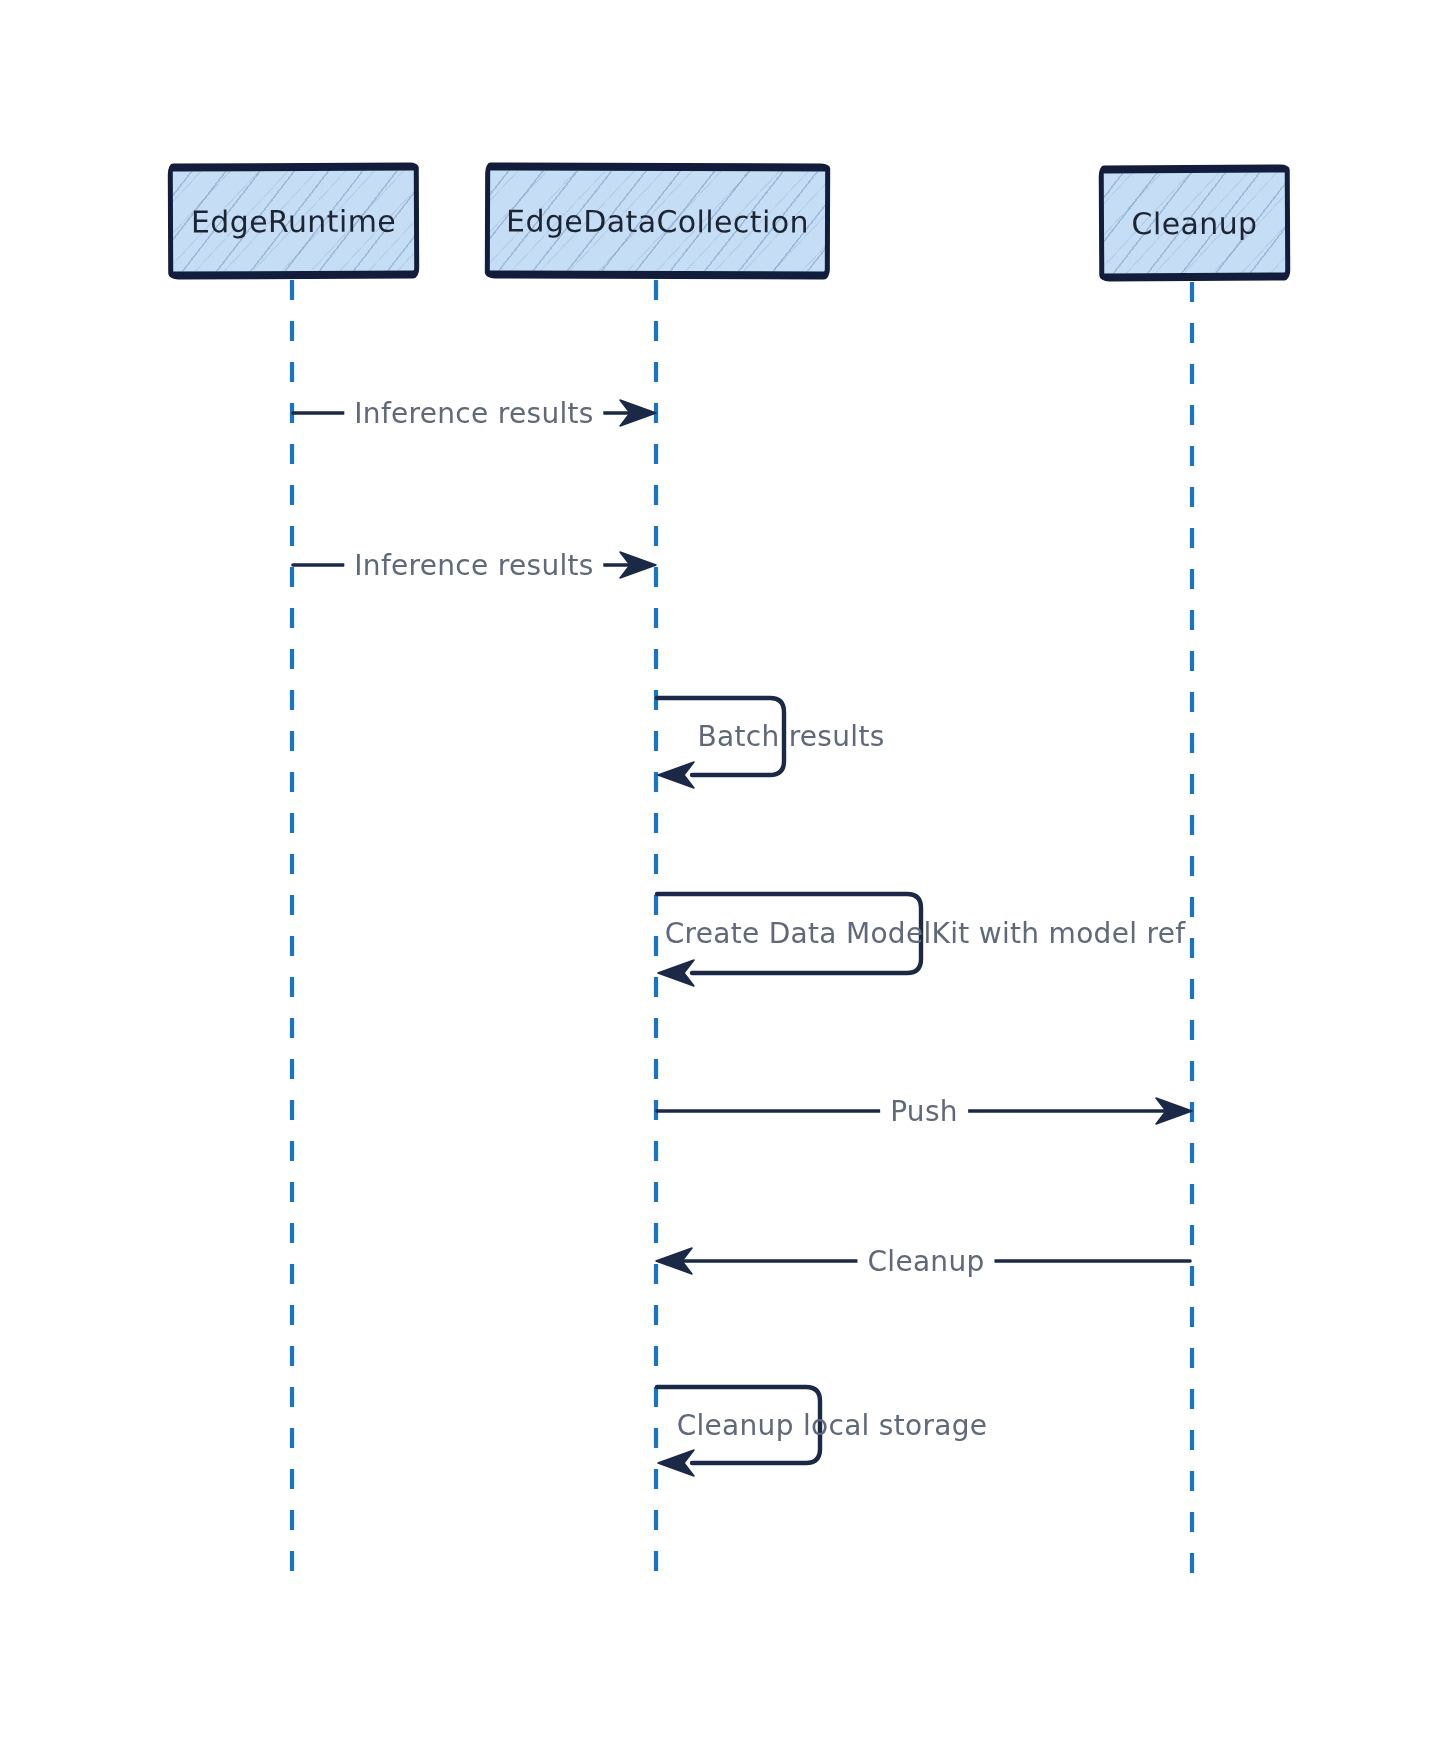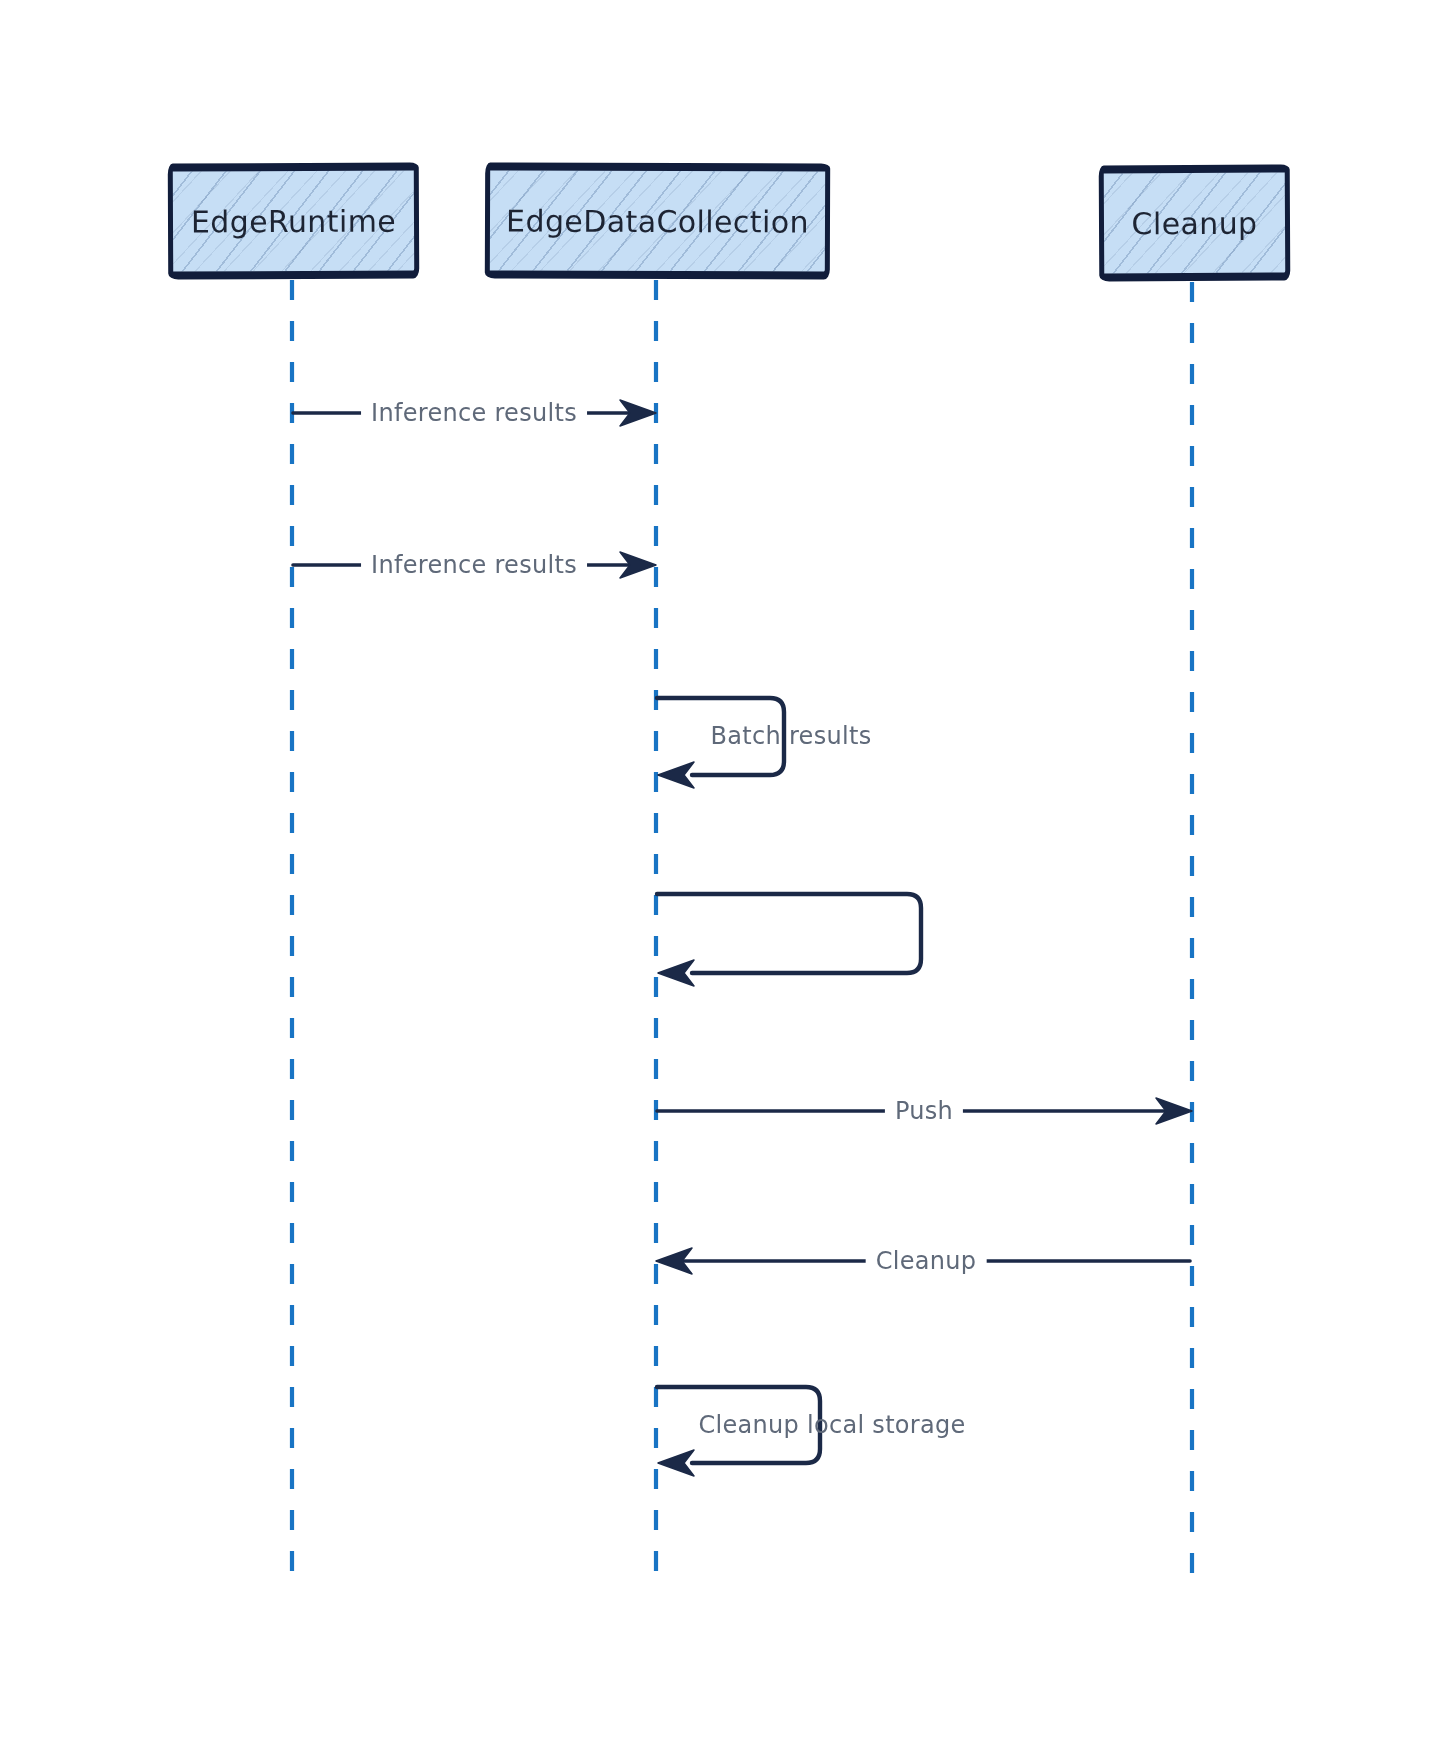--- a/index.html
+++ b/index.html
@@ -61,21 +61,21 @@
     letter-spacing: 0.4px;
     color: var(--actor-text);
   }
   .actor-er  { left: 168px;  top: 163px; width: 251px; transform: rotate(-0.25deg); }
   .actor-edc { left: 485px;  top: 163px; width: 345px; transform: rotate(0.2deg); }
   .actor-reg { left: 1099px; top: 165px; width: 191px; transform: rotate(-0.3deg); }
 
   .msg-label {
     position: absolute;
     transform: translate(-50%, -50%);
-    font-size: 24px;
+    font-size: 28px;
     letter-spacing: 0.3px;
     color: var(--message-text);
     white-space: nowrap;
   }
   .on-line { background: var(--background); padding: 2px 10px; }
 </style>
 </head>
 <body>
 
 <div class="diagram">
@@ -131,19 +131,20 @@
   <div class="actor actor-reg">
     <span class="actor-label">Cleanup</span>
   </div>
 
   <div class="msg-label on-line" style="left:474px; top:413px;">Inference results</div>
 
   <div class="msg-label on-line" style="left:474px; top:565px;">Inference results</div>
 
   <div class="msg-label" style="left:791px; top:736px;">Batch results</div>
 
+  <div class="msg-label" style="left:925px; top:933px;">Create Data ModelKit with model ref</div>
 
   <div class="msg-label on-line" style="left:924px; top:1111px;">Push</div>
 
   <div class="msg-label on-line" style="left:926px; top:1261px;">Cleanup</div>
 
   <div class="msg-label" style="left:832px; top:1425px;">Cleanup local storage</div>
 </div>
 
 </body></html>

